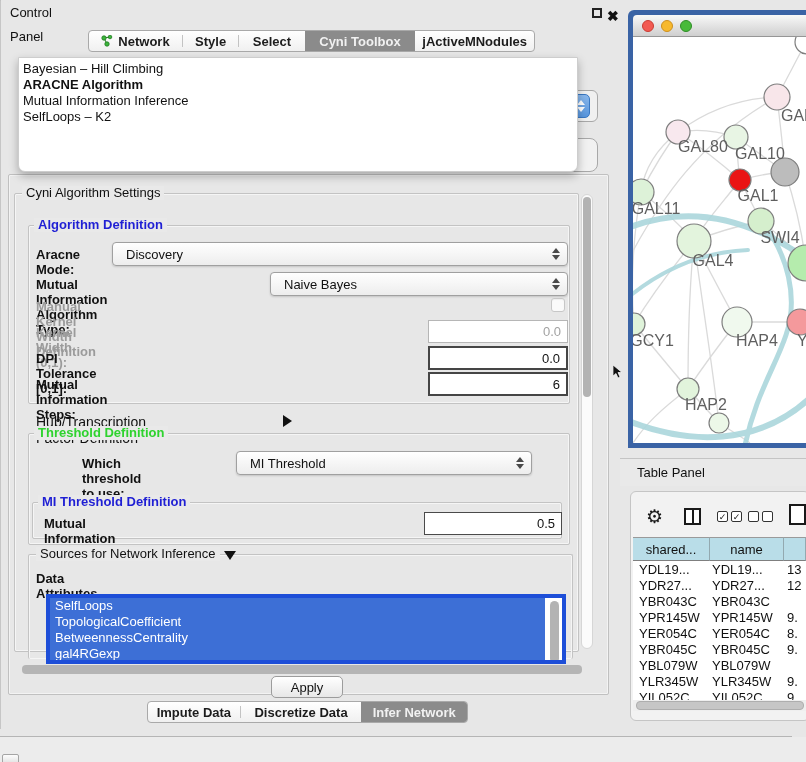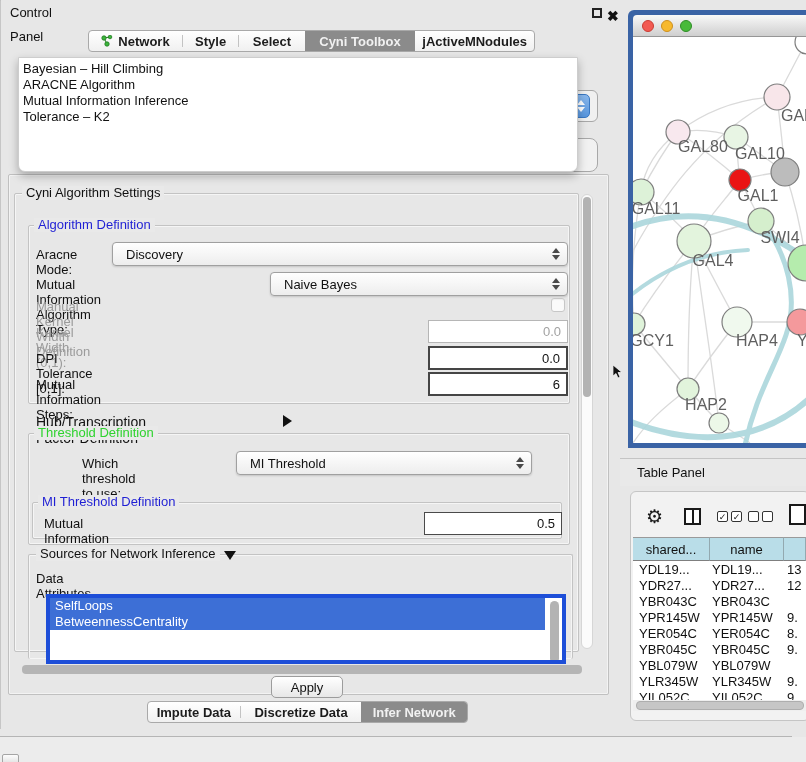--- a/index.html
+++ b/index.html
@@ -1,19 +1,19 @@
 <!DOCTYPE html>
 <html><head>
 <meta charset="utf-8">
 <style>
   *{margin:0;padding:0;box-sizing:border-box}
   html,body{width:806px;height:762px;overflow:hidden}
   body{position:relative;background:#e7e7e7;font-family:"Liberation Sans",sans-serif;font-size:13px;color:#111}
   .abs{position:absolute}
-  .b{font-weight:normal}
+  .b{font-weight:bold}
   .gray{color:#9b9b9b}
   
   .cpanel{position:absolute;left:0;top:7;width:620;height:729px;background:#e9e9e9;border-top:1px solid #bdbdbd;border-right:1px solid #c6c6c6}
   .cp-titlebar{position:absolute;left:0;top:0;width:100%;height:24px;background:linear-gradient(#f6f6f6,#e3e3e3);border-bottom:1px solid #c2c2c2;line-height:24px}
   .float-btn{position:absolute;width:10px;height:10px;border:2px solid #222;top:7px}
   .close-x{position:absolute;top:3px;font-weight:bold;font-size:14px;color:#111}
   
   .tabbar{position:absolute;display:flex;align-items:stretch;background:linear-gradient(#ffffff,#f0f0f0);border:1px solid #a9a9a9;border-radius:4px;overflow:hidden}
   .tab{display:flex;align-items:center;justify-content:center;gap:5px;font-weight:bold;color:#1c1c1c;white-space:nowrap}
   .tab.sel{background:#8b8b8b;color:#f1f1f1}
@@ -167,21 +167,23 @@
   <div class="numfield" style="left:424px;top:511px;width:138px;height:23px;border:1px solid #4a4a4a">0.5</div>
 
   <div class="groupbox" style="left:28px;top:553px;width:545px;height:105px;border-bottom:none"></div>
   <div class="grouplabel" style="left:36px;top:546px">Sources for Network Inference</div>
   <span class="arrow-down" style="left:224px;top:550px"></span>
 
   <span class="abs b" style="left:36px;top:570px">Data Attributes</span>
 
   <div class="attrlist">
     <div class="row" style="background:#3d6fd6">SelfLoops</div>
+    <div class="row" style="background:#3d6fd6">TopologicalCoefficient</div>
     <div class="row" style="background:#3d6fd6">BetweennessCentrality</div>
+    <div class="row" style="background:#3d6fd6">gal4RGexp</div>
     <div class="vthumb" style="right:3px;top:3px;width:9px;height:62px"></div>
   </div>
 
   <div class="hscroll-thumb" style="left:22px;top:664px;width:560px;height:9px"></div>
 
   <div class="btn" style="left:271px;top:675px;width:72px;height:22px">Apply</div>
 
   <div class="tabbar" style="left:147px;top:700px;width:321px;height:22px">
     <div class="tab" style="width:92px">
         <span>Impute Data</span>
@@ -194,21 +196,21 @@
         <span>Infer Network</span>
       </div>
   </div>
 </div>
 
 <div class="popup">
   <div style="margin-top:3px">
     <div class="item">Bayesian – Hill Climbing</div>
     <div class="item b">ARACNE Algorithm</div>
     <div class="item">Mutual Information Inference</div>
-    <div class="item">Tolerance – K2</div>
+    <div class="item">SelfLoops – K2</div>
   </div>
 </div>
 
 <div class="netwin">
   <div class="net-canvas">
     <svg width="179" height="406" viewBox="633 37 179 406" preserveAspectRatio="none">
       <rect x="633" y="37" width="179" height="406" fill="#ffffff"></rect>
 
       <g fill="none" stroke-width="1.3" stroke="#dadada">
         <path d="M641,192 C655,165 668,145 678,132"></path>

